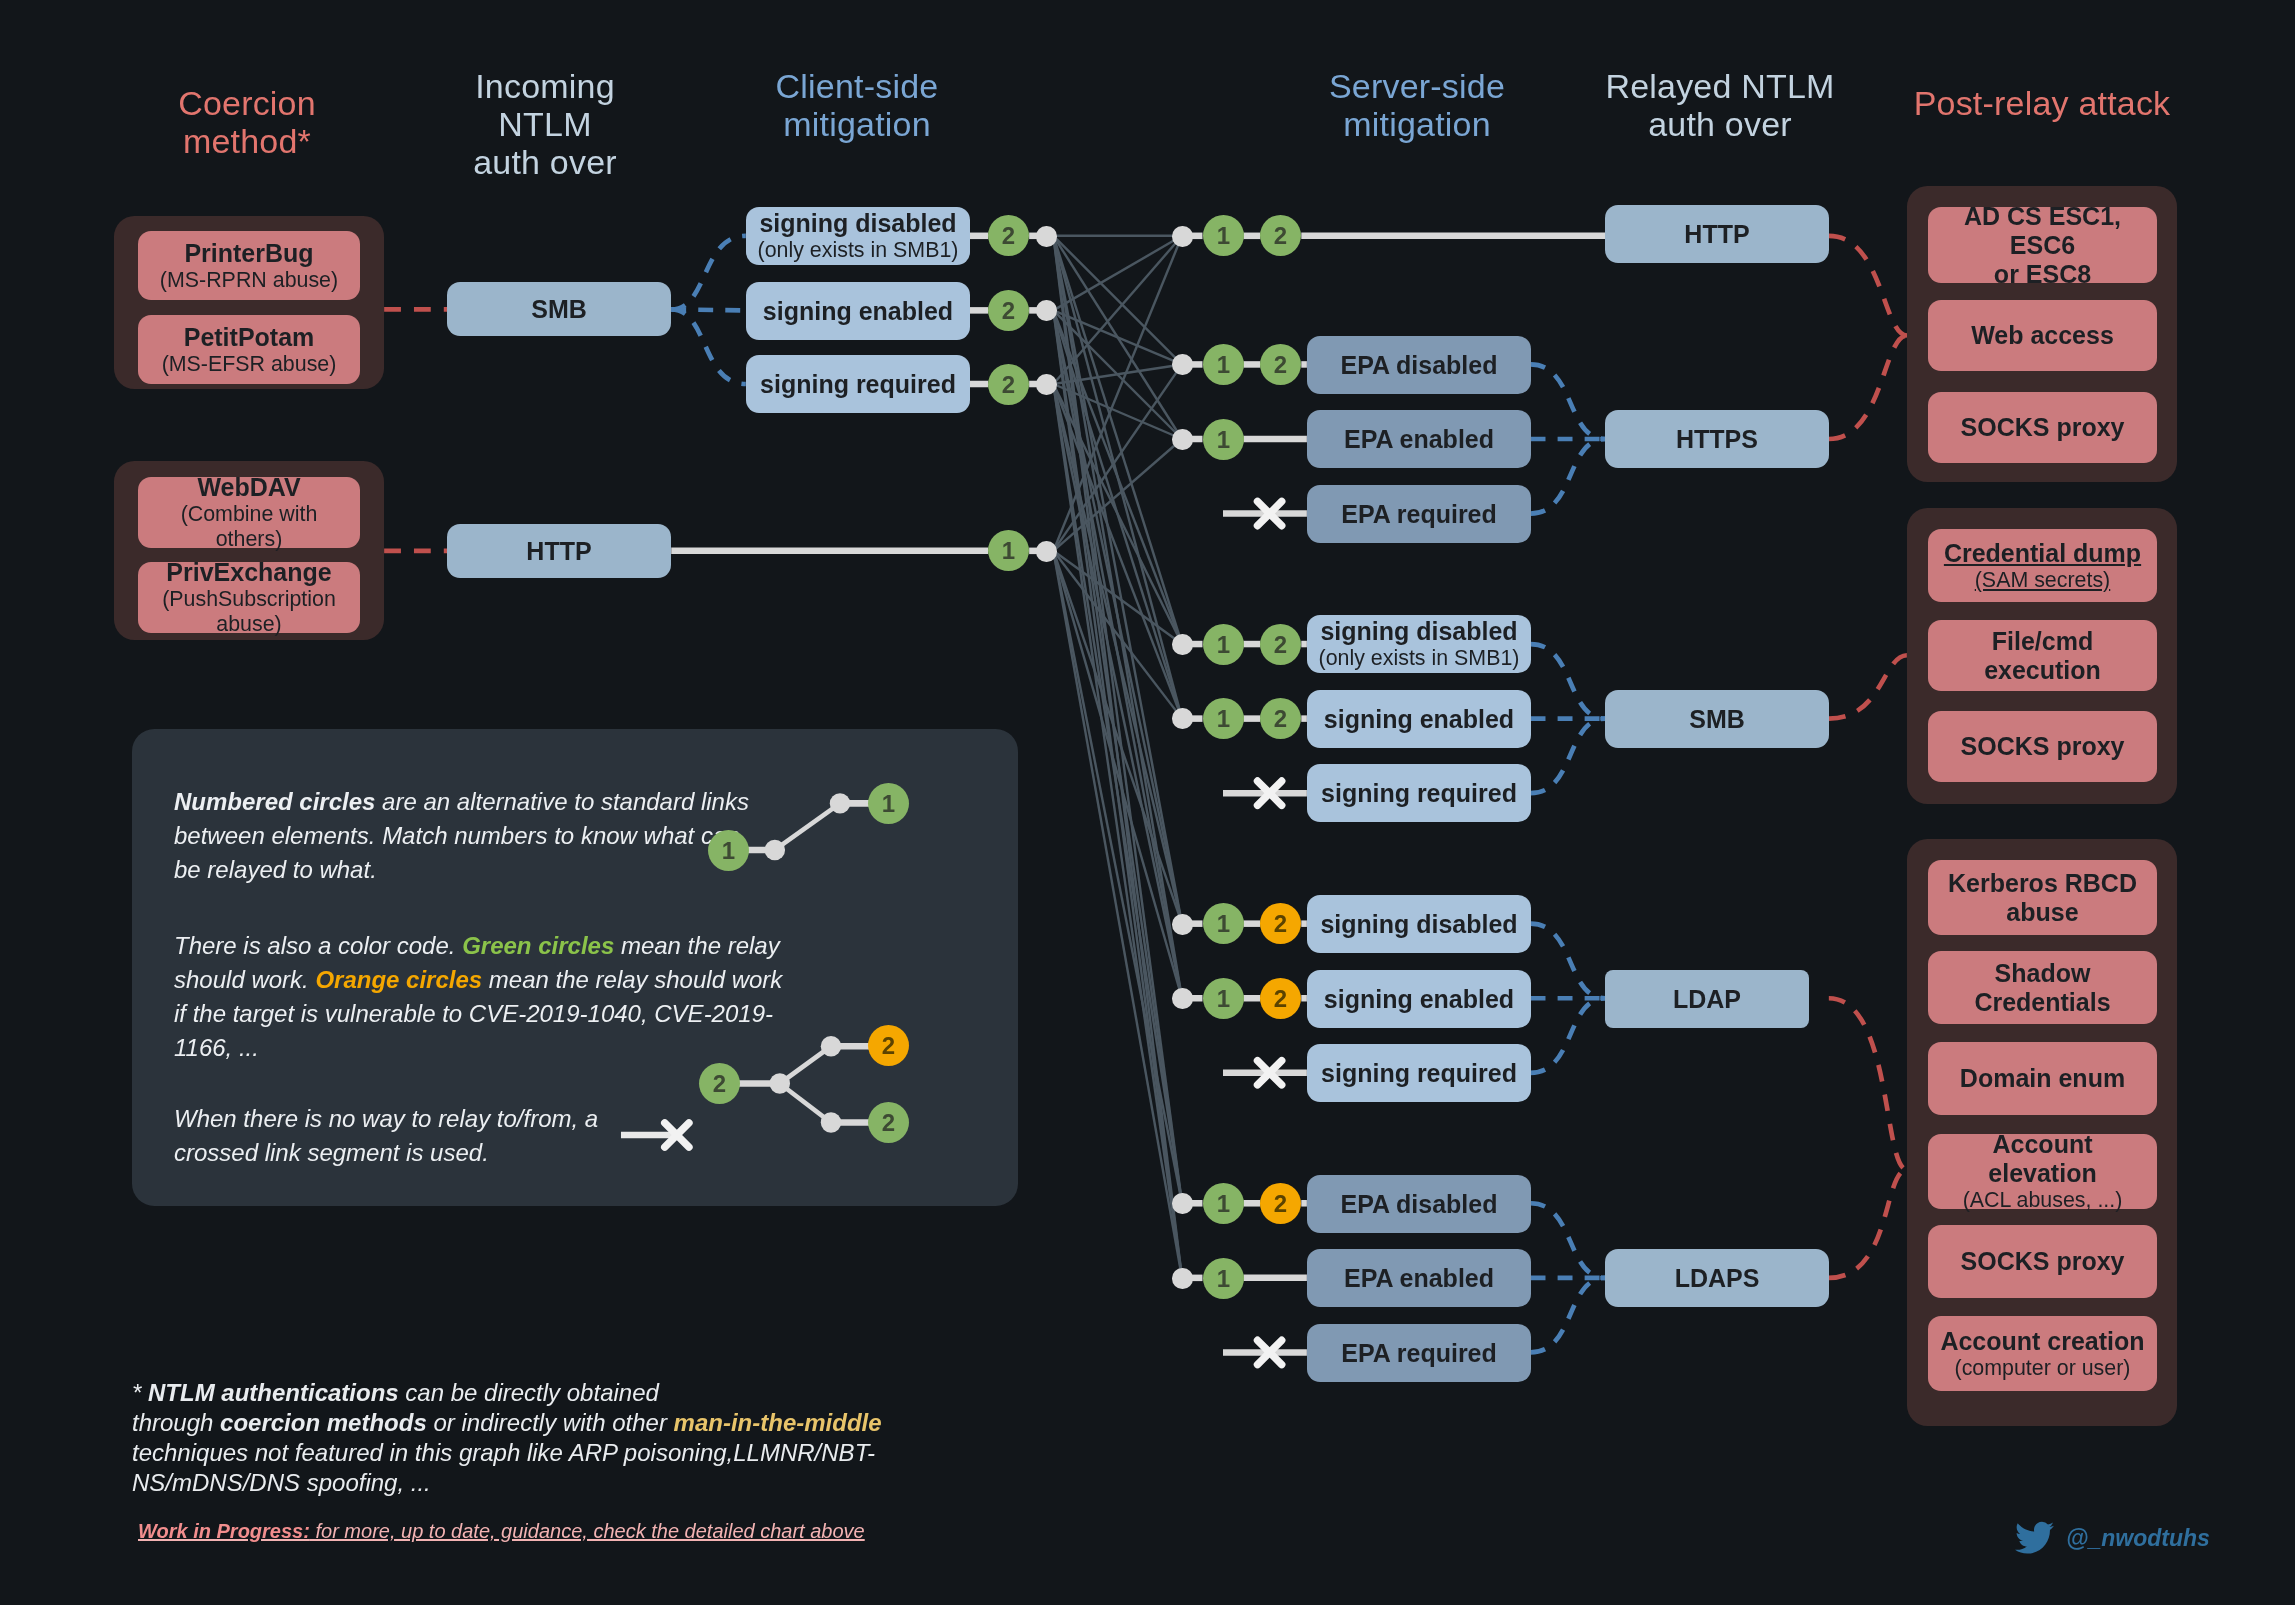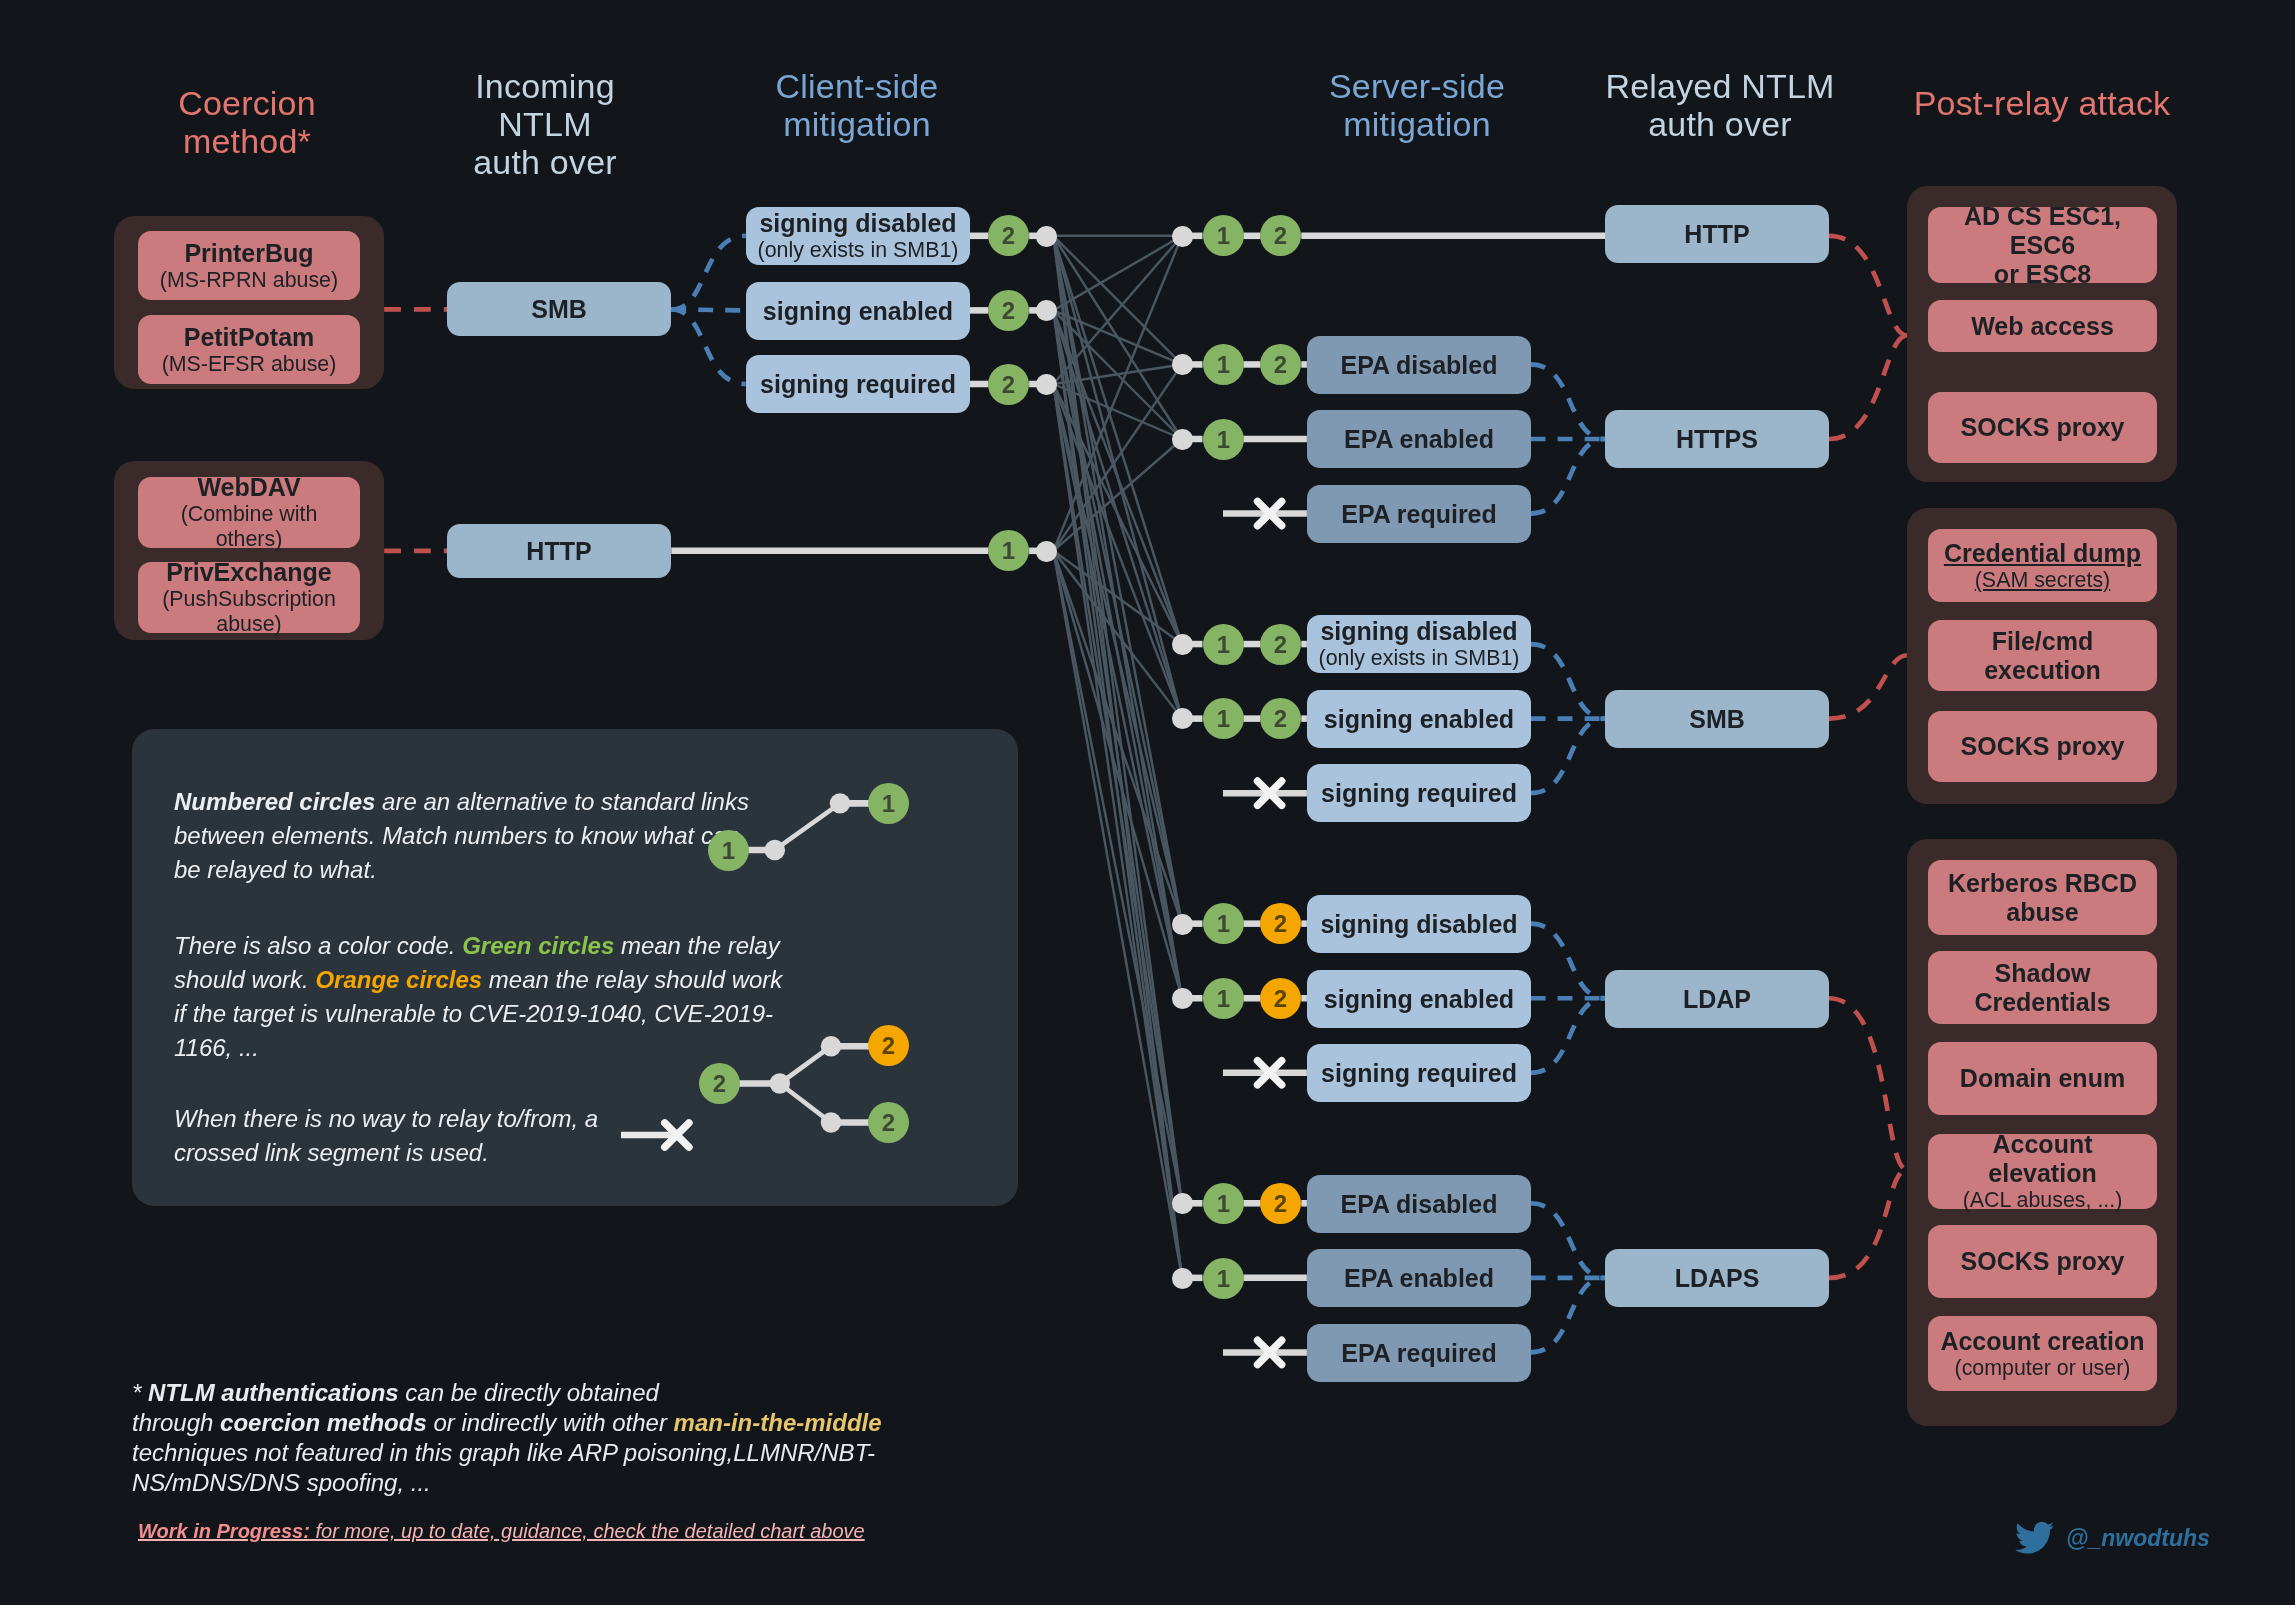--- a/index.html
+++ b/index.html
@@ -344,21 +344,21 @@
   <div class="jdot" style="left:1172px;top:988px;"></div>
   <div class="circ green" style="left:1203px;top:978px;">1</div>
   <div class="circ orange" style="left:1260px;top:978px;">2</div>
   <div class="node blue-light" style="left:1307px;top:970px;width:224px;height:58px;">
     <span class="t1">signing enabled</span>
   </div>
 
   <div class="node blue-light" style="left:1307px;top:1044px;width:224px;height:58px;">
     <span class="t1">signing required</span>
   </div>
-  <div class="node blue-proto" style="left:1605px;top:970px;width:224px;height:58px;">
+  <div class="node blue-proto" style="left:1605px;top:970px;width:204px;height:58px;border-radius:8px;">
     <span class="t1">LDAP</span>
   </div>
 
   <div class="jdot" style="left:1172px;top:1193px;"></div>
   <div class="circ green" style="left:1203px;top:1183px;">1</div>
   <div class="circ orange" style="left:1260px;top:1183px;">2</div>
   <div class="node blue-mid" style="left:1307px;top:1175px;width:224px;height:58px;">
     <span class="t1">EPA disabled</span>
   </div>
 
@@ -373,21 +373,21 @@
   </div>
   <div class="node blue-proto" style="left:1605px;top:1249px;width:224px;height:58px;">
     <span class="t1">LDAPS</span>
   </div>
 
   <div class="group attack" style="left:1907px;top:186px;width:270px;height:296px;"></div>
   <div class="node red" style="left:1928px;top:207px;width:229px;height:76px;">
     <span class="t1">AD CS ESC1, ESC6</span>
     <span class="t1">or ESC8</span>
   </div>
-  <div class="node red" style="left:1928px;top:300px;width:229px;height:52px;">
+  <div class="node red" style="left:1928px;top:300px;width:229px;height:71px;">
     <span class="t1">Web access</span>
   </div>
   <div class="node red" style="left:1928px;top:392px;width:229px;height:71px;">
     <span class="t1">SOCKS proxy</span>
   </div>
 
   <div class="group attack" style="left:1907px;top:508px;width:270px;height:296px;"></div>
   <div class="node red" style="left:1928px;top:529px;width:229px;height:73px;text-decoration:underline;">
     <span class="t1">Credential dump</span>
     <span class="t2">(SAM secrets)</span>

